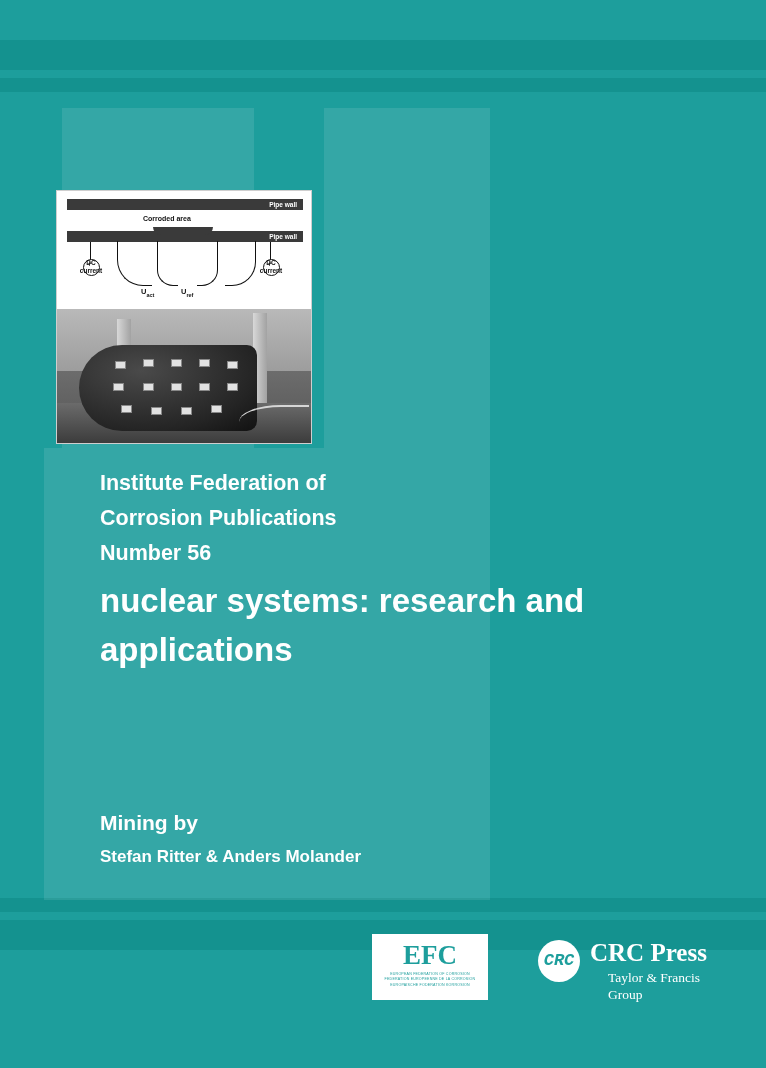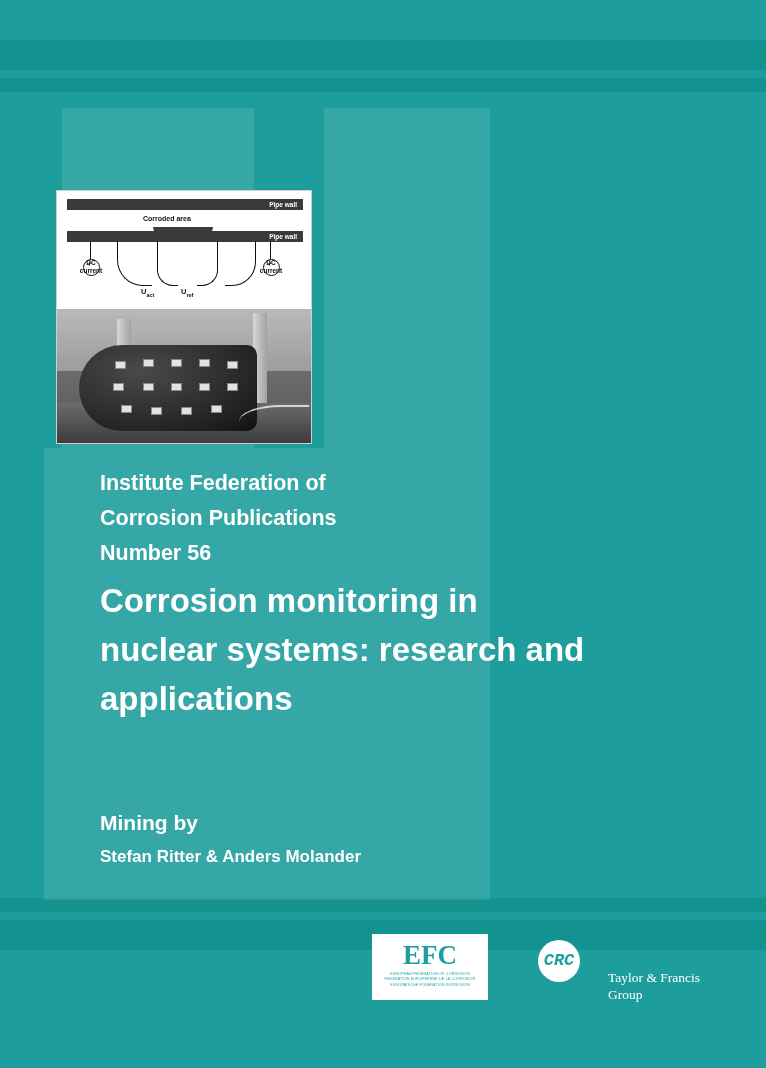--- a/index.html
+++ b/index.html
@@ -409,38 +409,38 @@
     </div>
   </div>
 
   <div class="series">
     <div>Institute Federation of</div>
     <div>Corrosion Publications</div>
     <div>Number 56</div>
   </div>
 
   <div class="title">
-    <div>Corrosion monitoring in</div>
     <div>nuclear systems: research and</div>
     <div>applications</div>
   </div>
 
   <div class="edited-by">Mining by</div>
   <div class="editors">Stefan Ritter &amp; Anders Molander</div>
 
   <div class="logo-row">
 
 
     <div class="efc">
       <div class="efc-mark">EFC</div>
       <div class="efc-sub">EUROPEAN FEDERATION OF CORROSION</div>
       <div class="efc-sub">FEDERATION EUROPEENNE DE LA CORROSION</div>
       <div class="efc-sub">EUROPAISCHE FODERATION KORROSION</div>
     </div>
 
     <div class="crc">
       <div class="crc-badge">CRC</div>
+      <div class="crc-name">CRC Press</div>
       <div class="crc-sub">Taylor &amp; Francis Group</div>
     </div>
 
   </div>
 
 </div>
 
 </body></html>

